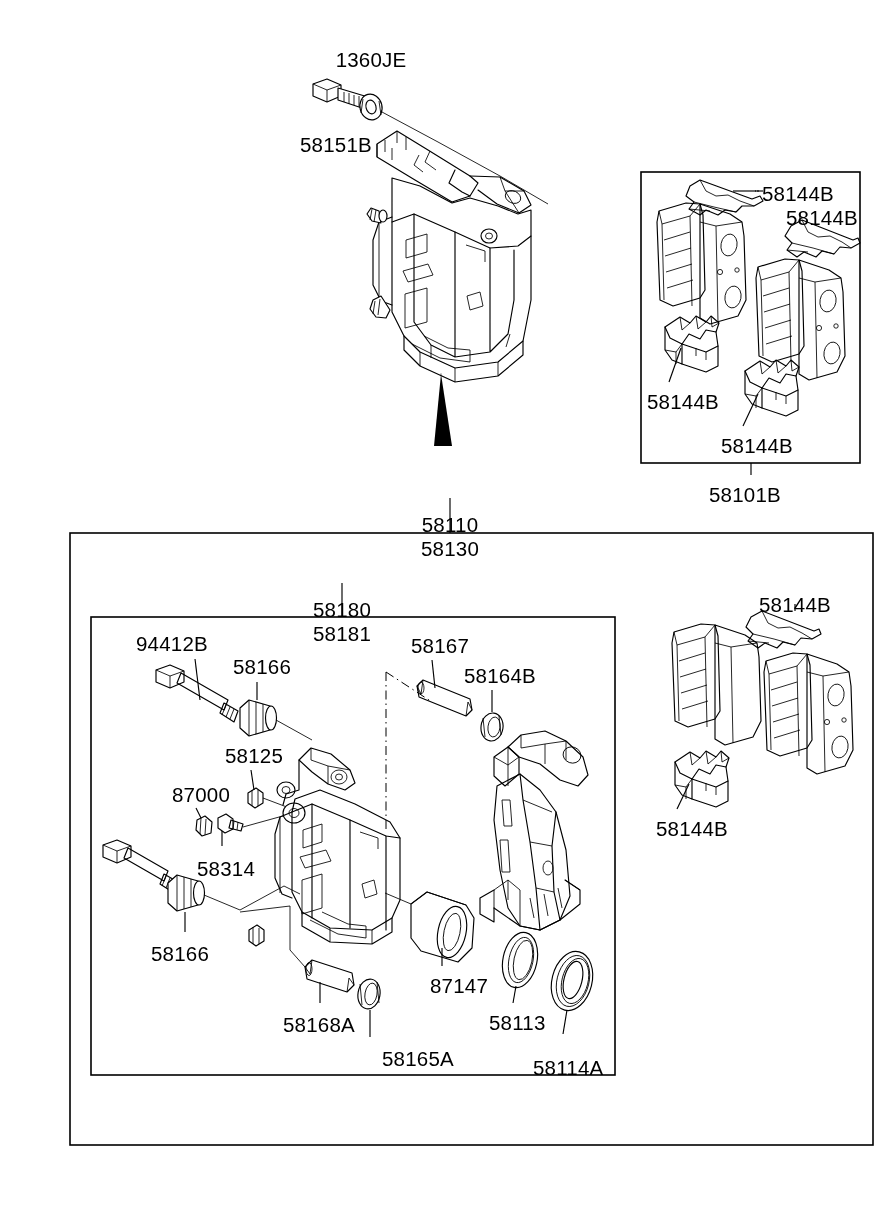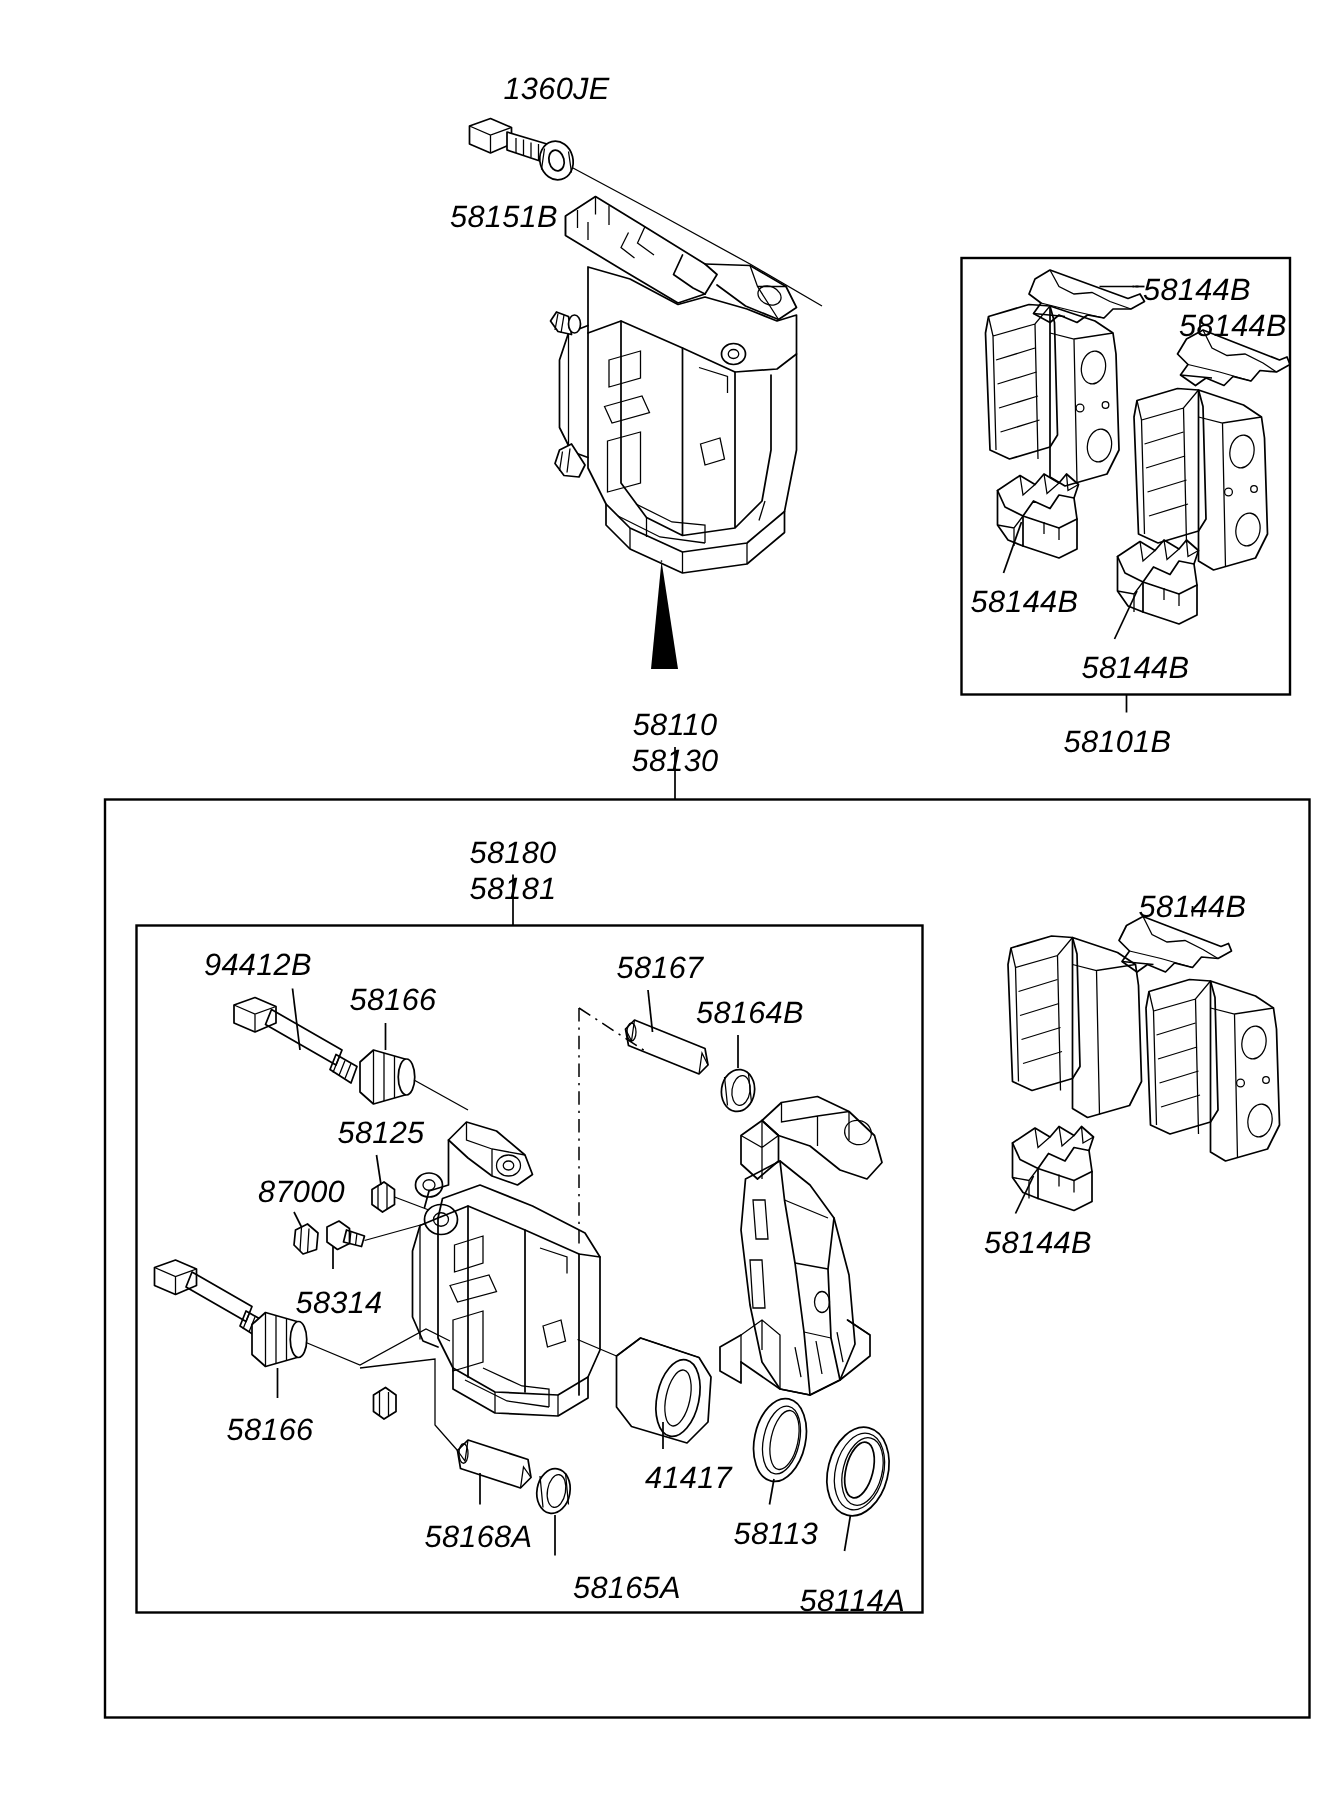--- a/index.html
+++ b/index.html
@@ -1,28 +1,28 @@
 <!DOCTYPE html>
 <html><head>
 <meta charset="utf-8">
 <style>
   html,body{margin:0;padding:0;background:#fff;}
   body{
     width:886px;height:1211px;position:relative;overflow:hidden;
     font-family:"Liberation Sans","DejaVu Sans",sans-serif;
     color:#000;
   }
-  #sheet{position:absolute;left:0;top:0;width:781px;height:1211px;font-style:italic;}
+  #sheet{position:absolute;left:0;top:0;width:781px;height:1211px;}
   svg.layer{position:absolute;left:0;top:0;width:886px;height:1211px;overflow:visible;}
   .lbl{
     position:absolute;font-size:20.5px;letter-spacing:0.2px;
     white-space:nowrap;color:#000;line-height:1.18;
     font-family:"Liberation Sans","DejaVu Sans",sans-serif;
   }
-  .lbl.two{line-height:1.18;}
+  .lbl.two{line-height:1.18;margin-top:41px;}
   .lbl span{display:block;}
   .ctr{transform:translateX(-50%);text-align:center;}
 </style>
 </head>
 <body>
 
 <div id="sheet">
 
   <svg class="layer" viewBox="0 0 886 1211">
     <defs>
@@ -385,19 +385,19 @@
   <div class="lbl" style="left:136px;top:632px;">94412B</div>
   <div class="lbl" style="left:233px;top:655px;">58166</div>
   <div class="lbl" style="left:411px;top:634px;">58167</div>
   <div class="lbl" style="left:464px;top:664px;">58164B</div>
   <div class="lbl" style="left:225px;top:744px;">58125</div>
   <div class="lbl" style="left:172px;top:783px;">87000</div>
   <div class="lbl" style="left:197px;top:857px;">58314</div>
   <div class="lbl" style="left:151px;top:942px;">58166</div>
   <div class="lbl" style="left:283px;top:1013px;">58168A</div>
   <div class="lbl" style="left:338px;top:1047px;margin-left:44px;">58165A</div>
-  <div class="lbl" style="left:430px;top:974px;">41417</div>
+  <div class="lbl" style="left:430px;top:974px;">87147</div>
   <div class="lbl" style="left:489px;top:1011px;text-align:right;">58113</div>
   <div class="lbl" style="left:533px;top:1042px;margin-top:14px;">58114A</div>
   <div class="lbl" style="left:759px;top:593px;">58144B</div>
   <div class="lbl" style="left:656px;top:817px;">58144B</div>
 
 </div>
 
 </body></html>

